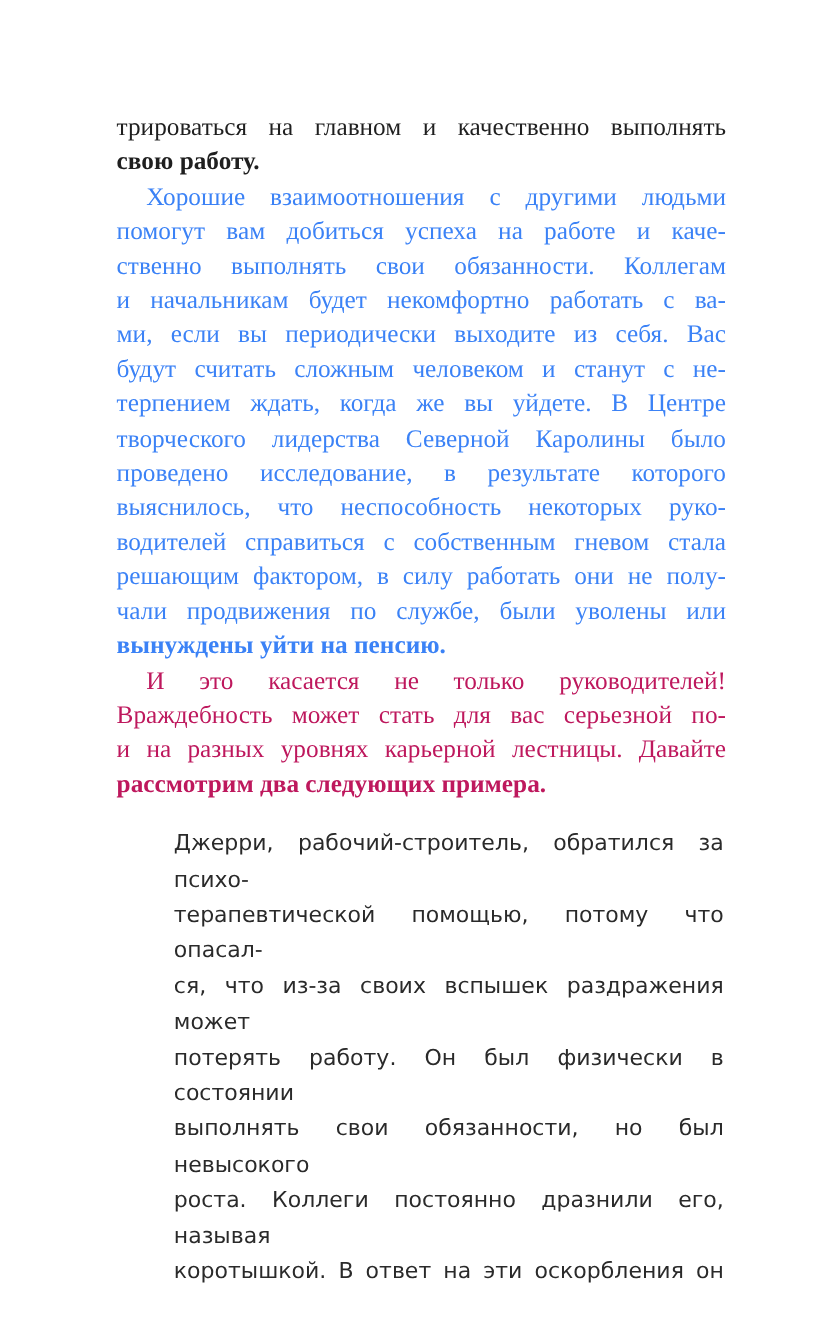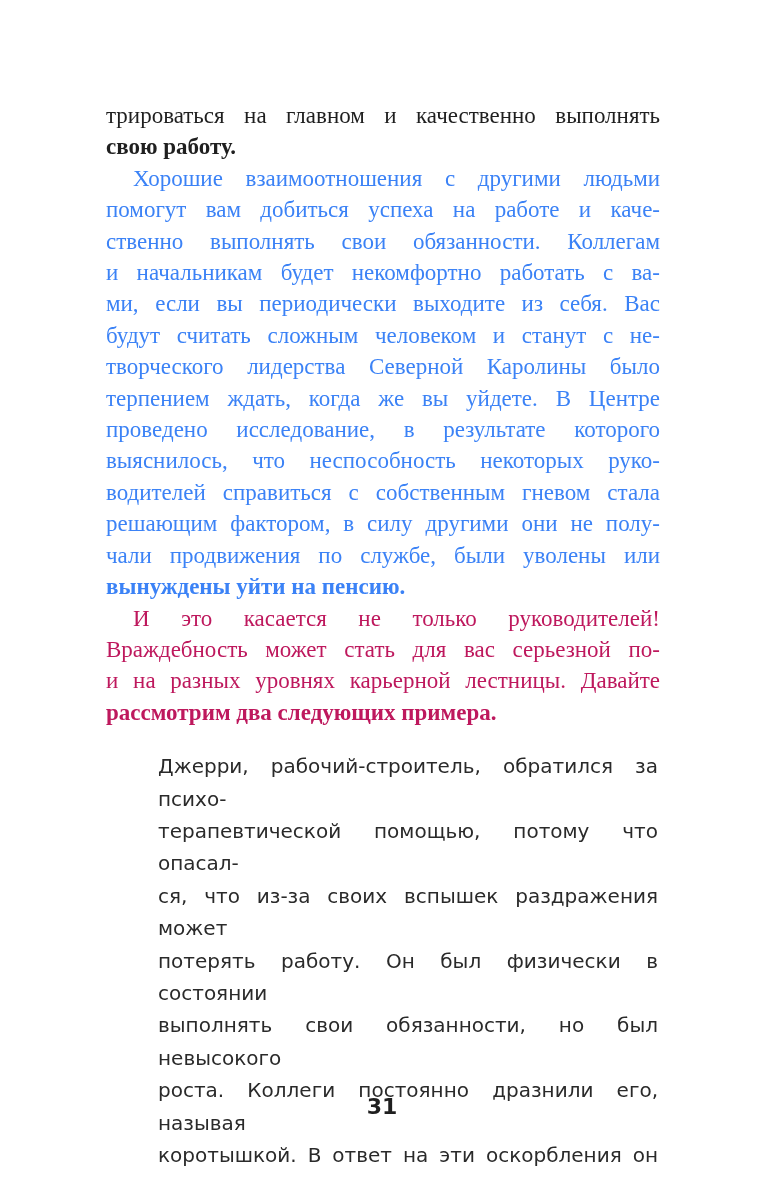--- a/index.html
+++ b/index.html
@@ -71,42 +71,39 @@
           <div class="line">трироваться на главном и качественно выполнять</div>
           <div class="line last">свою работу.</div>
         </div>
         <div class="para indent" style="color: #3b82f6;">
           <div class="line">Хорошие взаимоотношения с другими людьми</div>
           <div class="line">помогут вам добиться успеха на работе и каче-</div>
           <div class="line">ственно выполнять свои обязанности. Коллегам</div>
           <div class="line">и начальникам будет некомфортно работать с ва-</div>
           <div class="line">ми, если вы периодически выходите из себя. Вас</div>
           <div class="line">будут считать сложным человеком и станут с не-</div>
+          <div class="line">терпением ждать, когда же вы уйдете. В Центре</div>
           <div class="line">творческого лидерства Северной Каролины было</div>
-          <div class="line">терпением ждать, когда же вы уйдете. В Центре</div>
           <div class="line">проведено исследование, в результате которого</div>
           <div class="line">выяснилось, что неспособность некоторых руко-</div>
           <div class="line">водителей справиться с собственным гневом стала</div>
-          <div class="line">решающим фактором, в силу другими они не полу-</div>
+          <div class="line">решающим фактором, в силу работать они не полу-</div>
           <div class="line">чали продвижения по службе, были уволены или</div>
           <div class="line last">вынуждены уйти на пенсию.</div>
         </div>
         <div class="para indent" style="color: #be185d;">
           <div class="line">И это касается не только руководителей!</div>
           <div class="line">Враждебность может стать для вас серьезной по-</div>
           <div class="line">и на разных уровнях карьерной лестницы. Давайте</div>
           <div class="line last">рассмотрим два следующих примера.</div>
         </div>
       </div>
     <blockquote class="quote-block" style="color: rgb(42, 42, 42);">
         <div class="line">Джерри, рабочий-строитель, обратился за психо-</div>
         <div class="line">терапевтической помощью, потому что опасал-</div>
         <div class="line">ся, что из-за своих вспышек раздражения может</div>
         <div class="line">потерять работу. Он был физически в состоянии</div>
         <div class="line">выполнять свои обязанности, но был невысокого</div>
         <div class="line">роста. Коллеги постоянно дразнили его, называя</div>
         <div class="line">коротышкой. В ответ на эти оскорбления он</div>
       </blockquote>
   </main>
-  <footer class="page-footer">
-    <span class="page-number">31</span>
-  </footer>
 </div>
 
 </body></html>

